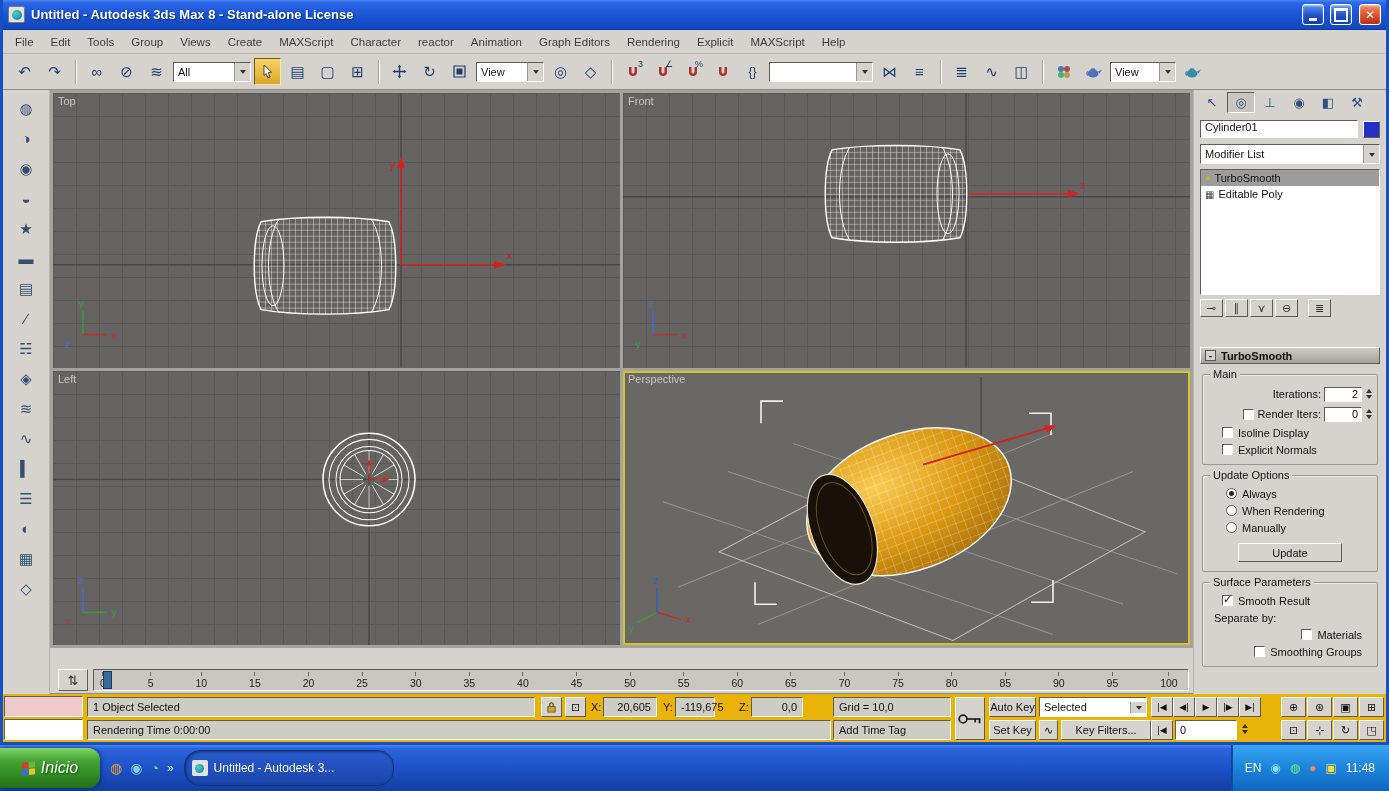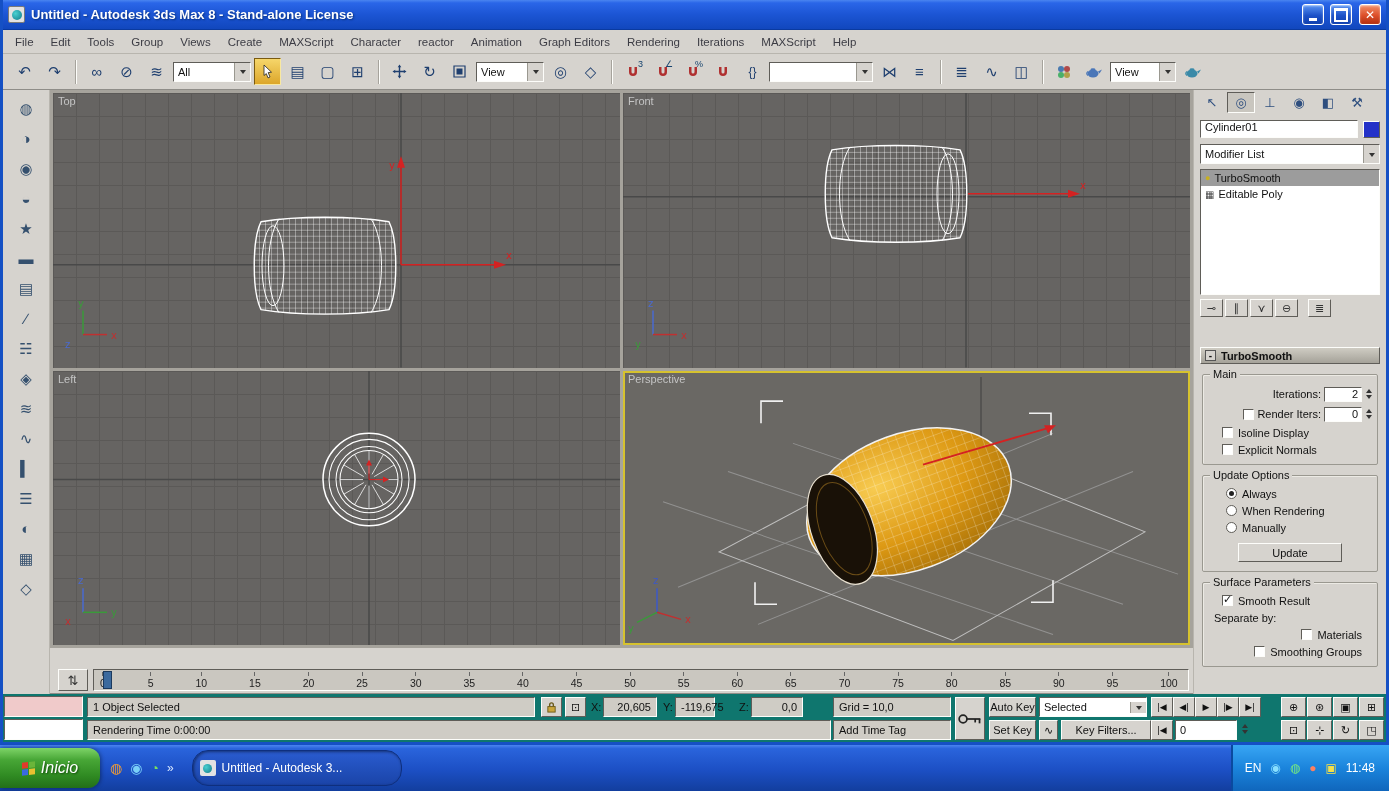--- a/index.html
+++ b/index.html
@@ -80,37 +80,37 @@
 .ts-handle{width:126px;height:17px;background:#d6d3ce;border:1px solid;border-color:#fdfdfa #5f5d58 #5f5d58 #fdfdfa;display:flex;align-items:center;justify-content:center}
 .ts-track{flex:1;height:17px;background:#c9c6bf;border:1px solid;border-color:#5f5d58 #fdfdfa #fdfdfa #5f5d58}
 
 .ruler{position:absolute;left:47px;top:667px;width:1143px;height:27px;background:#d6d3ce;display:flex;align-items:stretch;gap:5px;padding:2px 4px 2px 8px;border-bottom:1px solid #8f8d88}
 .mini-curve-btn{width:30px;background:#d6d3ce;border:1px solid;border-color:#fdfdfa #5f5d58 #5f5d58 #fdfdfa;display:flex;align-items:center;justify-content:center;font-size:13px;color:#333}
 .ruler-strip{flex:1;position:relative;background:#cac7c0;border:1px solid;border-color:#5f5d58 #fdfdfa #fdfdfa #5f5d58;display:flex;align-items:flex-end;justify-content:space-between;padding:0 10px 1px 6px;font-size:10.5px;color:#222}
 .frame-marker{position:absolute;left:9px;top:1px;bottom:1px;width:9px;background:#3c6a9e;border:1px solid #1c3a5e}
 .tick{display:flex;flex-direction:column;align-items:center;gap:1px}
 .tick .tl{width:1px;height:4px;background:#666}
 
-.statusbar{position:absolute;left:0;top:694px;width:1383px;height:48px;background:#0f766e}
+.statusbar{position:absolute;left:0;top:694px;width:1383px;height:48px;background:#eab308}
 .sb{position:absolute;height:20px;display:flex;align-items:center}
 .sunk{background:#cfccc5;border:1px solid;border-color:#5f5d58 #fdfdfa #fdfdfa #5f5d58;padding:0 5px}
 .btn{background:#d6d3ce;border:1px solid;border-color:#fdfdfa #5f5d58 #5f5d58 #fdfdfa;justify-content:center}
 .whitefield{background:#fff;border:1px solid;border-color:#5f5d58 #fdfdfa #fdfdfa #5f5d58;padding:0 4px}
 .mini-pink{background:#f0caca;border:1px solid;border-color:#5f5d58 #fdfdfa #fdfdfa #5f5d58}
 .mini-white{background:#fff;border:1px solid;border-color:#5f5d58 #fdfdfa #fdfdfa #5f5d58}
 
 .taskbar{position:absolute;left:0;bottom:0;width:1389px;height:46px;background:linear-gradient(180deg,#4a84f0 0%,#2a64dc 8%,#1c4fc4 55%,#123e9e 100%);display:flex;align-items:center}
 .startbtn{height:40px;margin:3px 0;width:100px;border-radius:0 12px 12px 0;background:linear-gradient(180deg,#7ed468 0%,#47a636 30%,#2f8a22 70%,#236e18 100%);display:flex;align-items:center;justify-content:center;gap:6px;box-shadow:1px 0 4px rgba(0,0,0,.4)}
 .startbtn .lbl{color:#fff;font-weight:normal;font-style:italic;font-size:16px;text-shadow:1px 1px 2px #134a0c}
 .winflag{width:13px;height:13px;display:grid;grid-template-columns:6px 6px;grid-template-rows:6px 6px;gap:1px;transform:skewY(-6deg)}
 .winflag i:nth-child(1){background:#e23a2a}.winflag i:nth-child(2){background:#6ab53a}.winflag i:nth-child(3){background:#3a6ae0}.winflag i:nth-child(4){background:#e8c030}
 .ql{display:flex;align-items:center;gap:8px;padding:0 10px;color:#fff;font-size:14px}
 .ql-1{color:#f8a030}.ql-2{color:#7ad0f8}.ql-3{color:#78e060}
 .ql .chev{font-size:12px;color:#d8e8ff}
-.taskbtn{height:36px;margin-left:8px;width:210px;border-radius:16px;background:linear-gradient(180deg,#2a5cd0,#1a44a8);border:1px solid #0e2f7e;box-shadow:inset 1px 1px 3px rgba(0,0,0,.45);display:flex;align-items:center;gap:6px;padding:0 7px;color:#fff;font-size:12px}
+.taskbtn{height:36px;margin-left:0;width:210px;border-radius:16px;background:linear-gradient(180deg,#2a5cd0,#1a44a8);border:1px solid #0e2f7e;box-shadow:inset 1px 1px 3px rgba(0,0,0,.45);display:flex;align-items:center;gap:6px;padding:0 7px;color:#fff;font-size:12px}
 .taskbtn .mini-icon{width:16px;height:16px;background:#e2e2e2;border-radius:2px;display:flex;align-items:center;justify-content:center}
 .taskbtn .mini-icon i{width:9px;height:9px;border-radius:50%;background:radial-gradient(circle at 35% 35%,#4ad0d0,#0f7a8a)}
 .tray{margin-left:auto;height:46px;display:flex;align-items:center;gap:9px;padding:0 14px 0 12px;background:linear-gradient(180deg,#38a6f4 0%,#1b84dc 50%,#0f66bc 100%);border-left:2px solid #0a4aa0;color:#fff;font-size:12px}
 .tray .ti{font-size:12px}
 .ti-1{color:#8ae0ff}.ti-2{color:#7cf07c}.ti-3{color:#ff8060}.ti-4{color:#f4e04a}
 
 text{font-family:"DejaVu Sans",sans-serif}
 </style>
 </head>
 <body>
@@ -153,21 +153,21 @@
         <span class="menu-item">Tools</span>
         <span class="menu-item">Group</span>
         <span class="menu-item">Views</span>
         <span class="menu-item">Create</span>
         <span class="menu-item">MAXScript</span>
         <span class="menu-item">Character</span>
         <span class="menu-item">reactor</span>
         <span class="menu-item">Animation</span>
         <span class="menu-item">Graph Editors</span>
         <span class="menu-item">Rendering</span>
-        <span class="menu-item">Iterations</span>
+        <span class="menu-item">Explicit</span>
         <span class="menu-item">MAXScript</span>
         <span class="menu-item">Help</span>
       </div>
 
   <div class="maintoolbar">
     <span class="tbtn">
           <span>↶</span>
         </span>
     <span class="tbtn">
           <span>↷</span>

